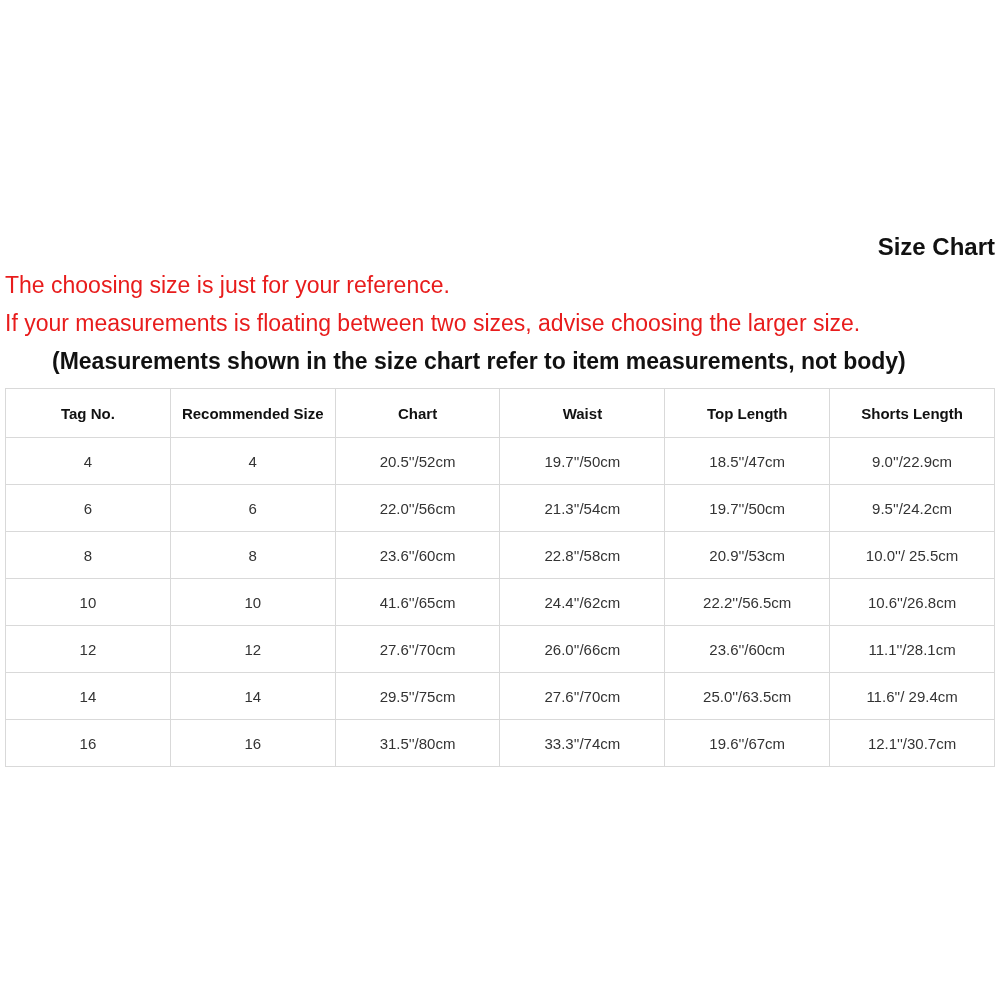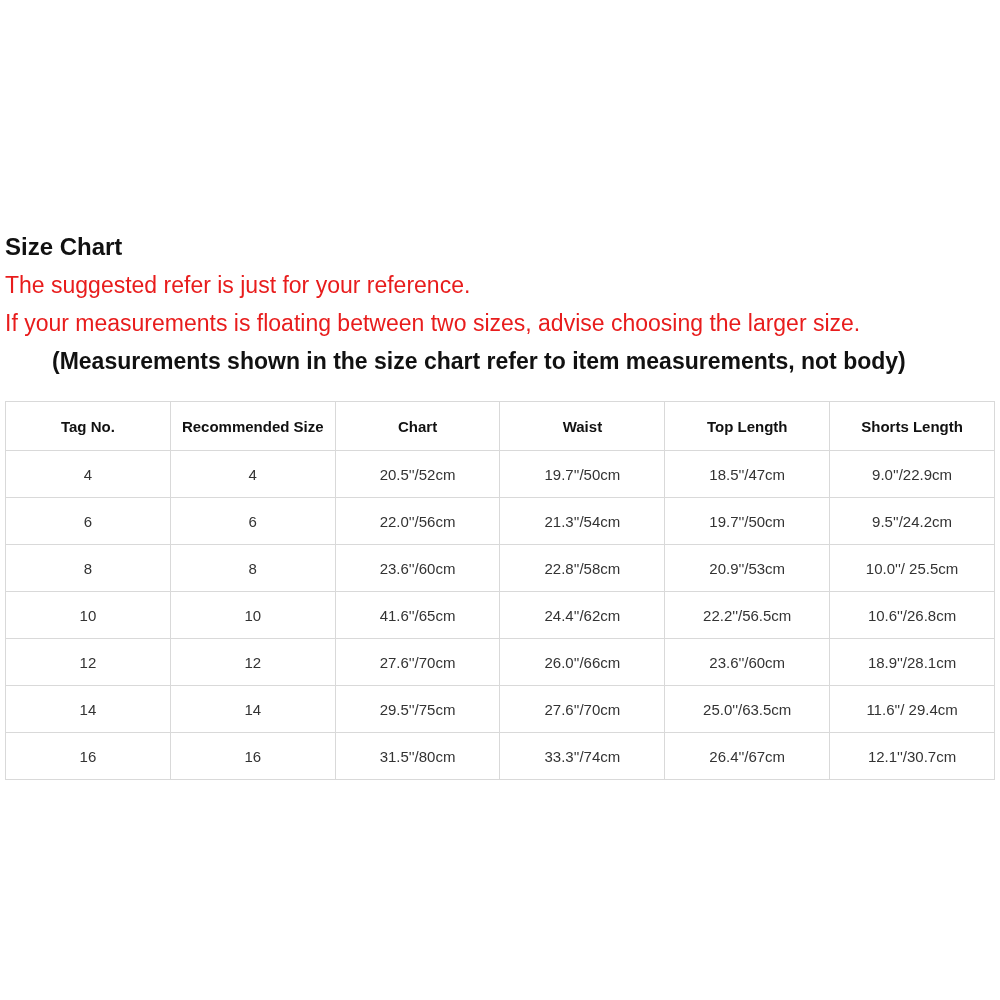--- a/index.html
+++ b/index.html
@@ -26,40 +26,41 @@
     top: 228px;
     left: 5px;
     width: 990px;
   }
   .page-title {
     font-size: 24px;
     font-weight: bold;
     line-height: 38px;
     color: var(--text-black);
     margin: 0;
+    text-align: right;
   }
   .note-red {
     font-size: 23px;
     line-height: 38px;
     color: var(--note-red);
     white-space: nowrap;
   }
   .note-bold {
     font-size: 23px;
     font-weight: bold;
     line-height: 38px;
     color: var(--text-black);
     white-space: nowrap;
     margin-left: 47px;
   }
   table.size-table {
     width: 100%;
     border-collapse: collapse;
     table-layout: fixed;
-    margin-top: 21px;
+    margin-top: 8px;
   }
   table.size-table th,
   table.size-table td {
     border: 1px solid var(--table-border);
     text-align: center;
     vertical-align: middle;
     padding: 0;
     overflow: hidden;
   }
   table.size-table th {
@@ -73,21 +74,21 @@
     font-size: 15px;
     font-weight: normal;
     color: var(--cell-text);
   }
 </style>
 </head>
 <body>
 
 <div class="content">
   <div class="page-title">Size Chart</div>
-  <div class="note-red">The suggested refer is just for your reference.</div>
+  <div class="note-red">The choosing size is just for your reference.</div>
   <div class="note-red">If your measurements is floating between two sizes, advise choosing the larger size.</div>
   <div class="note-bold">(Measurements shown in the size chart refer to item measurements, not body)</div>
 
   <table class="size-table">
     <thead>
       <tr>
           <th>Tag No.</th>
           <th>Recommended Size</th>
           <th>Chart</th>
           <th>Waist</th>
@@ -127,33 +128,33 @@
           <td>24.4''/62cm</td>
           <td>22.2''/56.5cm</td>
           <td>10.6''/26.8cm</td>
         </tr>
         <tr>
           <td>12</td>
           <td>12</td>
           <td>27.6''/70cm</td>
           <td>26.0''/66cm</td>
           <td>23.6''/60cm</td>
-          <td>18.9''/28.1cm</td>
+          <td>11.1''/28.1cm</td>
         </tr>
         <tr>
           <td>14</td>
           <td>14</td>
           <td>29.5''/75cm</td>
           <td>27.6''/70cm</td>
           <td>25.0''/63.5cm</td>
           <td>11.6''/ 29.4cm</td>
         </tr>
         <tr>
           <td>16</td>
           <td>16</td>
           <td>31.5''/80cm</td>
           <td>33.3''/74cm</td>
-          <td>26.4''/67cm</td>
+          <td>19.6''/67cm</td>
           <td>12.1''/30.7cm</td>
         </tr>
       </tbody>
   </table>
 </div>
 
 </body></html>

